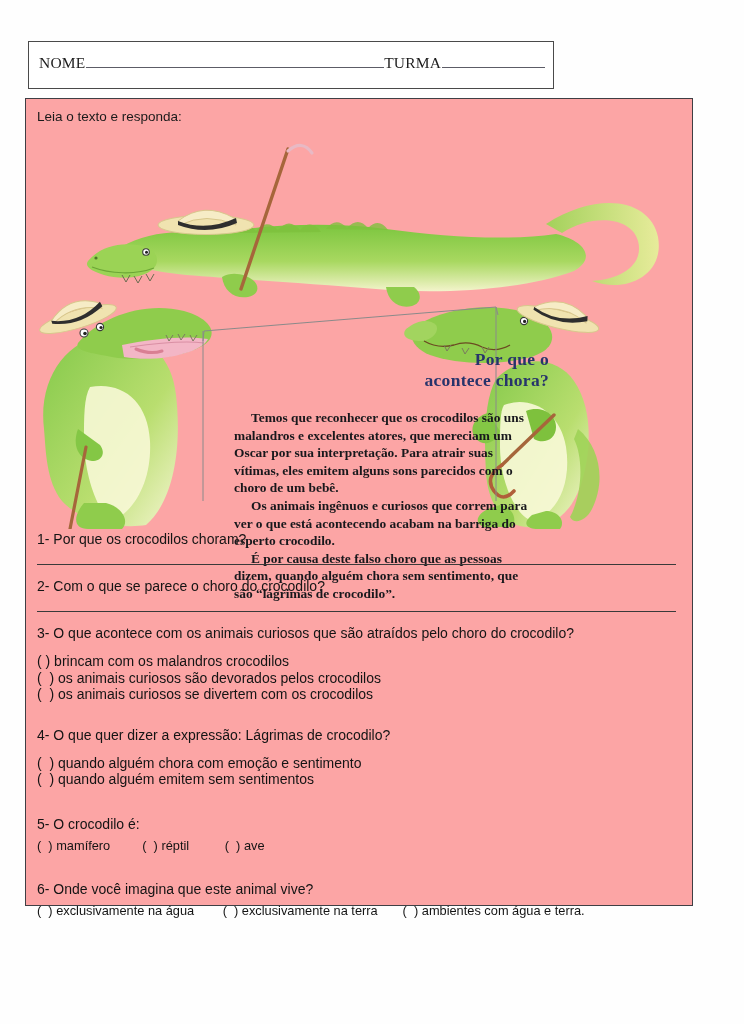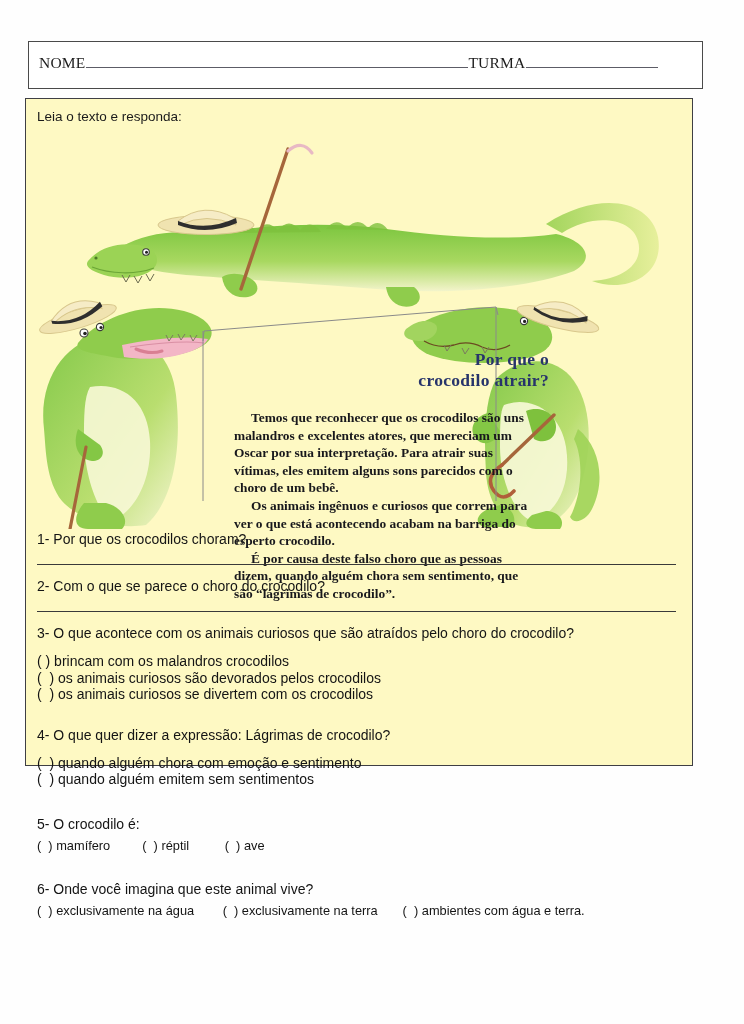--- a/index.html
+++ b/index.html
@@ -19,21 +19,21 @@
     position: absolute;
     inset: 0;
     background: #fefefe;
   }
 
   
   .name-box {
     position: absolute;
     left: 28px;
     top: 41px;
-    width: 675px;
+    width: 526px;
     height: 48px;
     border: 1.5px solid #4a4a4a;
     box-sizing: border-box;
     background: #fff;
   }
   .name-row {
     position: absolute;
     left: 10px;
     top: 12px;
     right: 8px;
@@ -59,24 +59,24 @@
     height: 1px;
     margin: 0 0 2px 1px;
   }
 
   
   .main-box {
     position: absolute;
     left: 25px;
     top: 98px;
     width: 668px;
-    height: 668px;
+    height: 808px;
     border: 1.7px solid #3f3f44;
     box-sizing: border-box;
-    background: #fef9c3;
+    background: #fca5a5;
   }
 
   .instruction {
     position: absolute;
     left: 11px;
     top: 10px;
     font-size: 13.5px;
     color: #1a1a1a;
   }
 
@@ -305,21 +305,21 @@
         <g>
           <path d="M177 212 L178 202 L470 178 L472 186" fill="none" stroke="#8a8a8a" stroke-width="1"></path>
           <path d="M177 202 L177 372 M470 178 L470 372" fill="none" stroke="#8a8a8a" stroke-width="1"></path>
         </g>
       </svg>
     </div>
 
     <div class="story-card">
       <div class="story-title">
         <div>Por que o</div>
-        <div>crocodilo atrair?</div>
+        <div>acontece chora?</div>
       </div>
       <div class="story-body">
         <p>Temos que reconhecer que os crocodilos são uns malandros e excelentes atores, que mereciam um Oscar por sua interpretação. Para atrair suas vítimas, eles emitem alguns sons parecidos com o choro de um bebê.</p>
         <p>Os animais ingênuos e curiosos que correm para ver o que está acontecendo acabam na barriga do esperto crocodilo.</p>
         <p>É por causa deste falso choro que as pessoas dizem, quando alguém chora sem sentimento, que são “lágrimas de crocodilo”.</p>
       </div>
     </div>
 
     <div class="questions">
 

